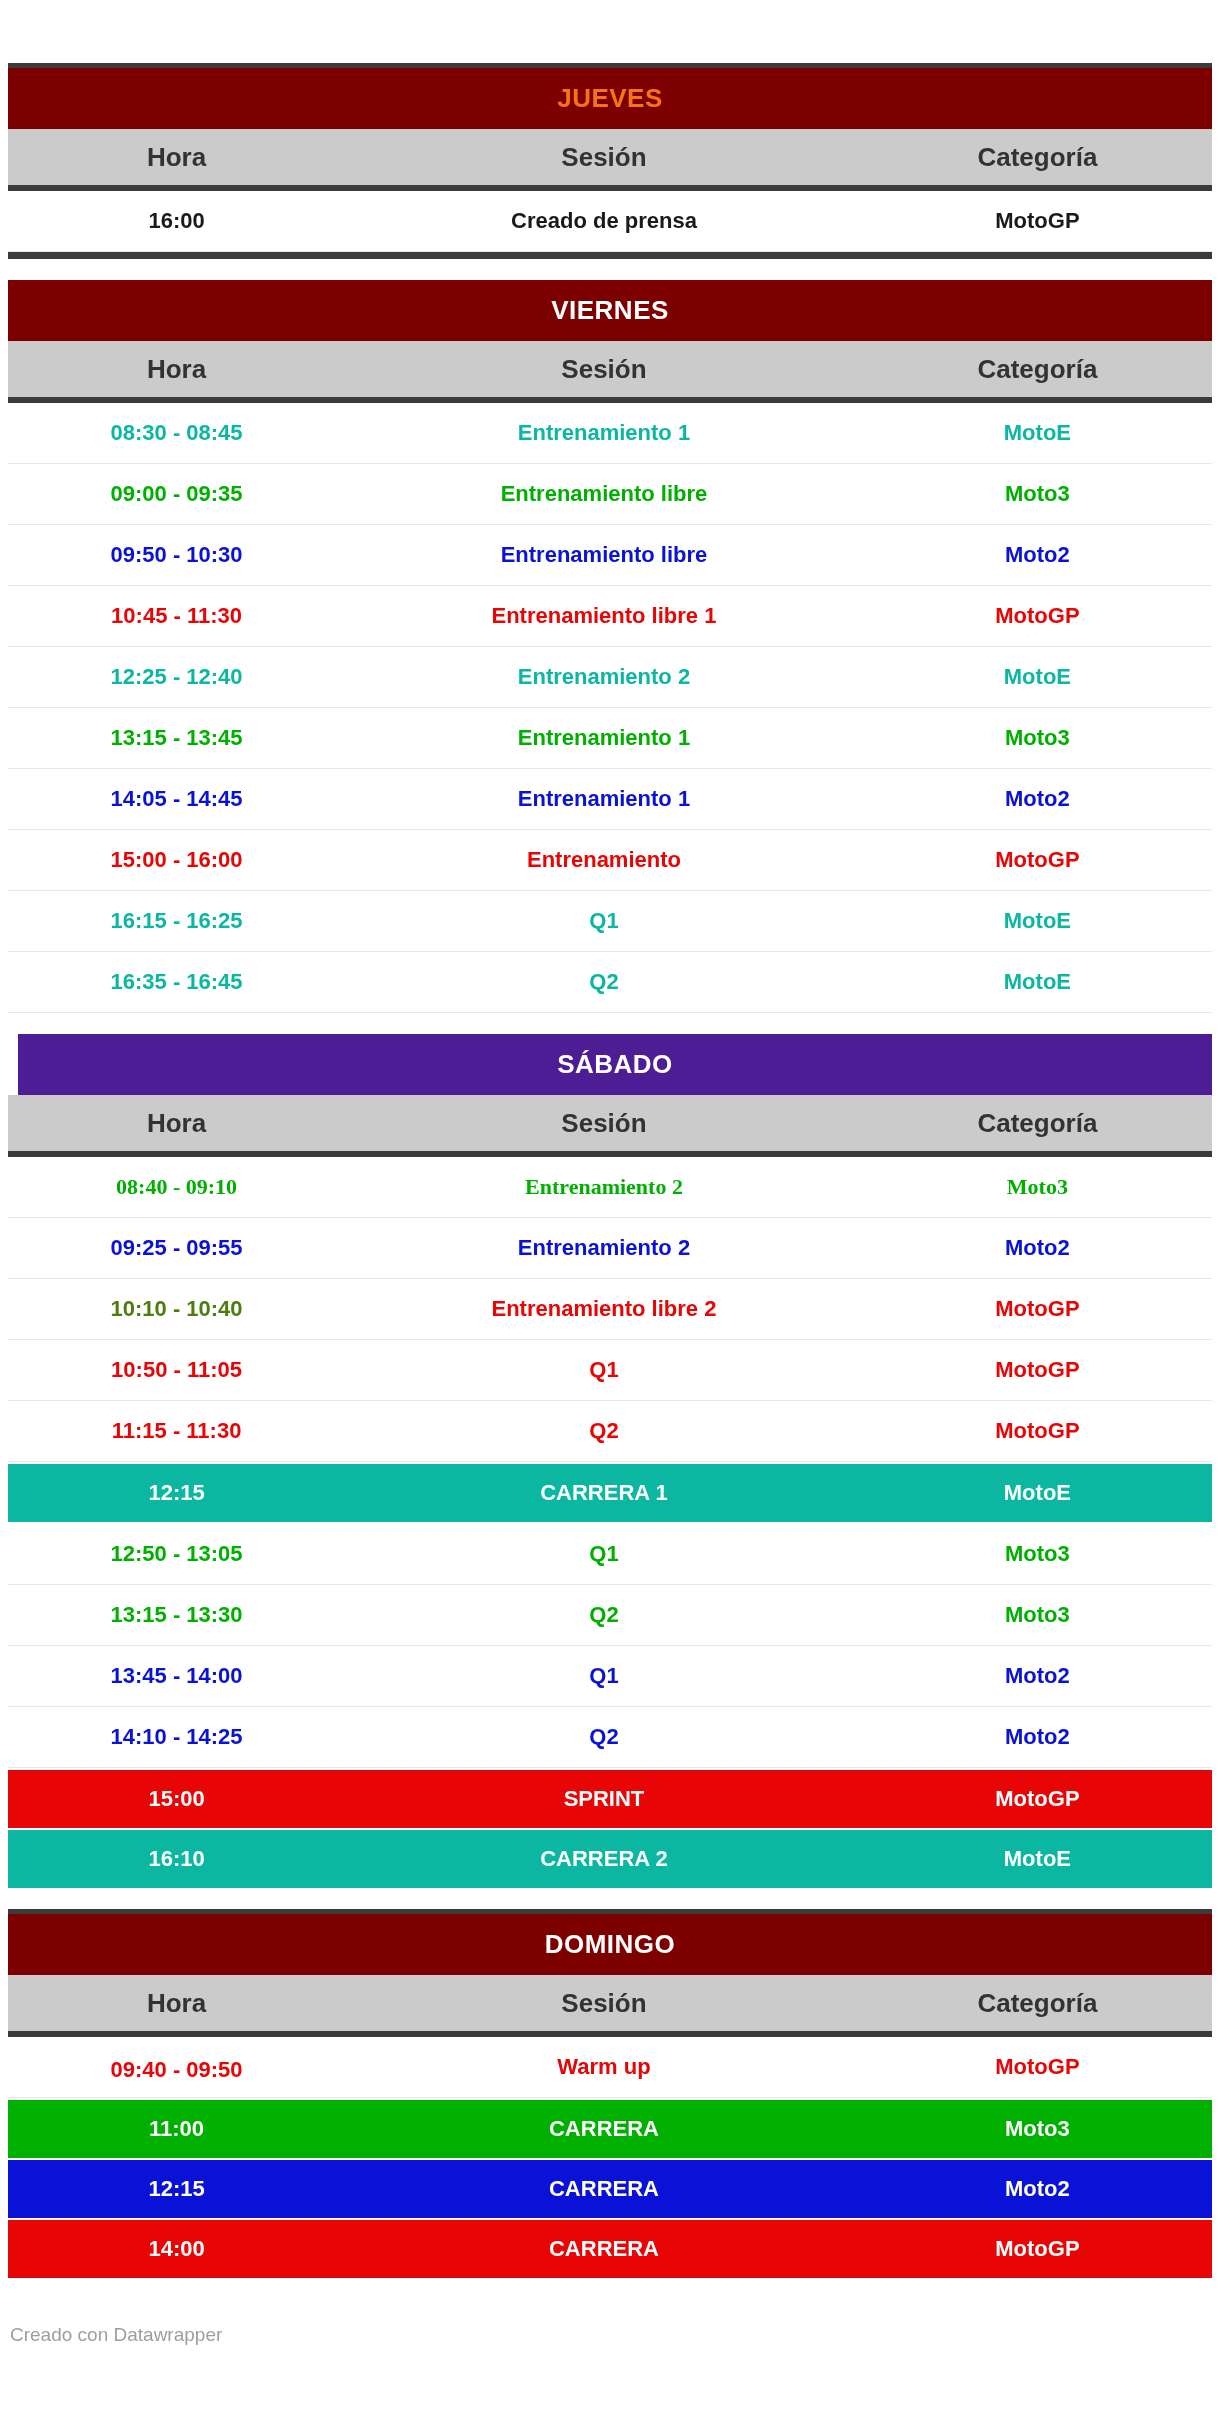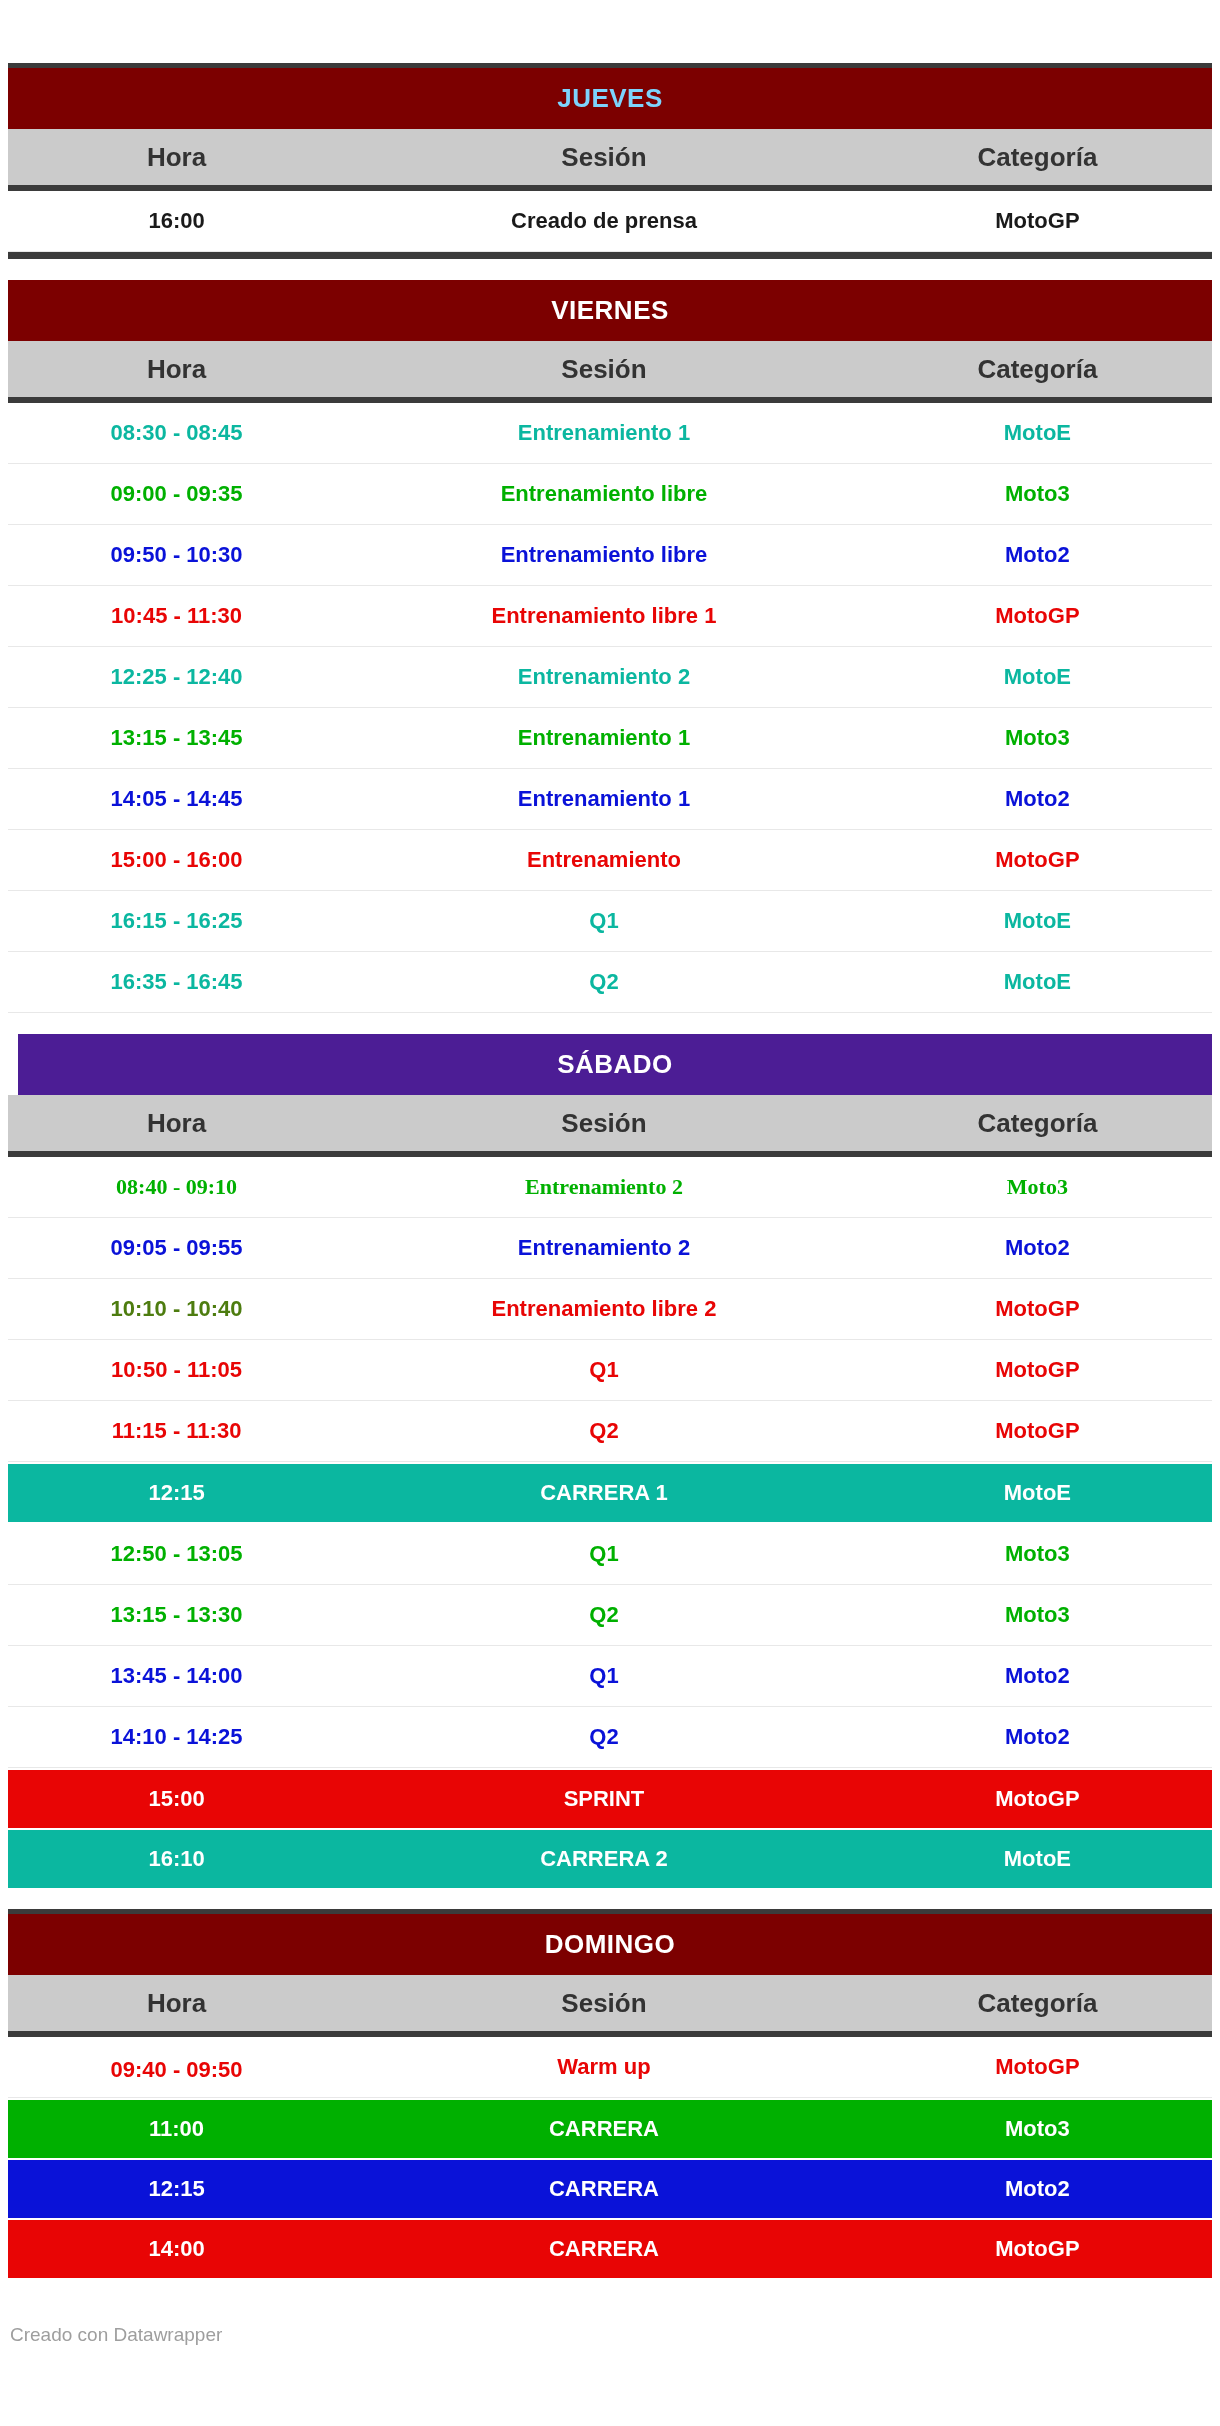--- a/index.html
+++ b/index.html
@@ -37,21 +37,21 @@
     margin:46px 0 0 0;font-size:19px;font-weight:normal;
     padding-left:2px;
   }
 </style>
 </head>
 <body>
 
 <div class="wrap">
   <div>
       <div class="day-table bt bb">
-        <div class="day-header" style="background: rgb(124, 0, 0); color: #7dd3fc;">JUEVES</div>
+        <div class="day-header" style="background: rgb(124, 0, 0); color: #f97316;">JUEVES</div>
         <div class="col-row" style="background: rgb(203, 203, 203);">
           <span style="color: rgb(51, 51, 51);">Hora</span>
           <span style="color: rgb(51, 51, 51);">Sesión</span>
           <span style="color: rgb(51, 51, 51);">Categoría</span>
         </div>
         <div class="row plain" style="border-bottom-color: rgb(232, 232, 232);">
           <span style="color: rgb(26, 26, 26);">16:00</span>
           <span style="color: rgb(26, 26, 26);">Creado de prensa</span>
           <span style="color: rgb(26, 26, 26);">MotoGP</span>
         </div>
@@ -120,21 +120,21 @@
           <span style="color: rgb(51, 51, 51);">Hora</span>
           <span style="color: rgb(51, 51, 51);">Sesión</span>
           <span style="color: rgb(51, 51, 51);">Categoría</span>
         </div>
         <div class="row text" style="border-bottom-color: rgb(232, 232, 232); font-family: Liberation Serif, serif;">
           <span style="color: rgb(0, 176, 0);">08:40 - 09:10</span>
           <span style="color: rgb(0, 176, 0);">Entrenamiento 2</span>
           <span style="color: rgb(0, 176, 0);">Moto3</span>
         </div>
         <div class="row text" style="border-bottom-color: rgb(232, 232, 232);">
-          <span style="color: rgb(10, 18, 216);">09:05 - 09:55</span>
+          <span style="color: rgb(10, 18, 216);">09:25 - 09:55</span>
           <span style="color: rgb(10, 18, 216);">Entrenamiento 2</span>
           <span style="color: rgb(10, 18, 216);">Moto2</span>
         </div>
         <div class="row text" style="border-bottom-color: rgb(232, 232, 232);">
           <span style="color: #4d7c0f;">10:10 - 10:40</span>
           <span style="color: rgb(232, 5, 5);">Entrenamiento libre 2</span>
           <span style="color: rgb(232, 5, 5);">MotoGP</span>
         </div>
         <div class="row text" style="border-bottom-color: rgb(232, 232, 232);">
           <span style="color: rgb(232, 5, 5);">10:50 - 11:05</span>

